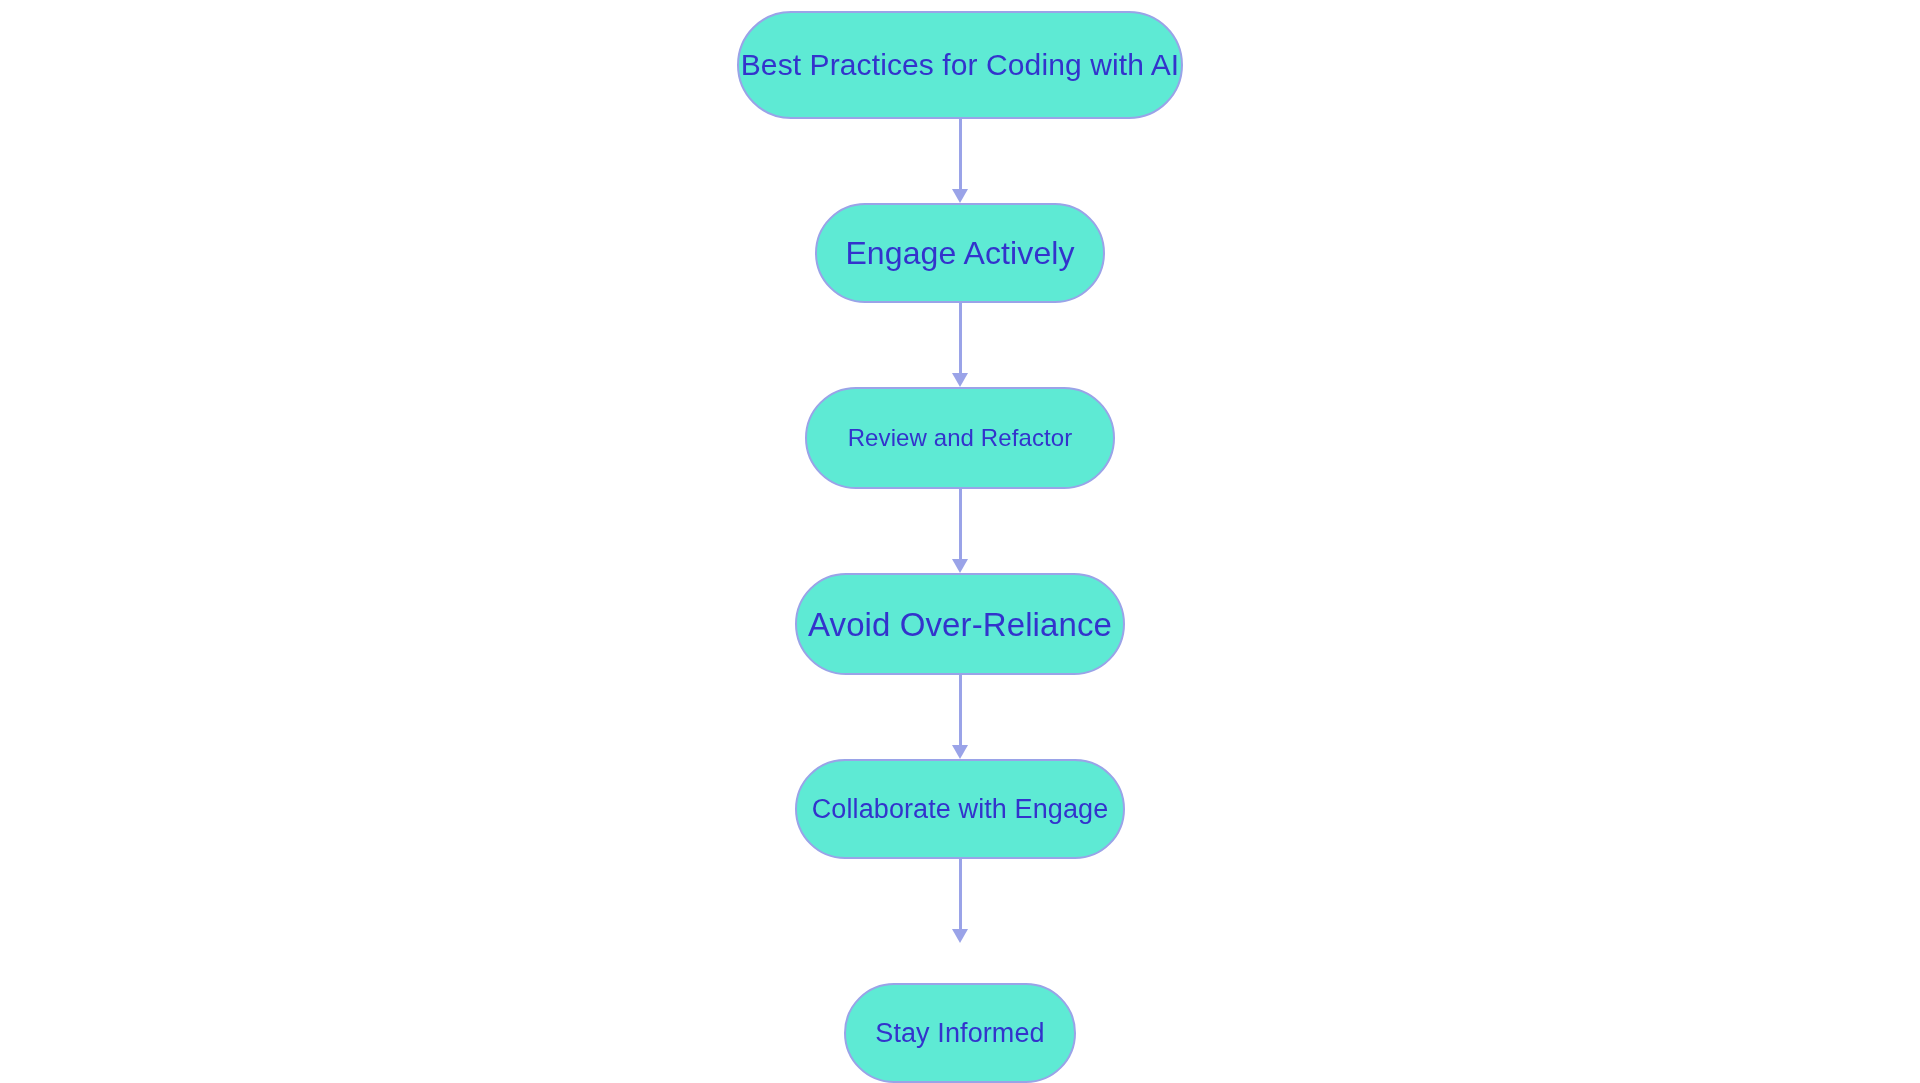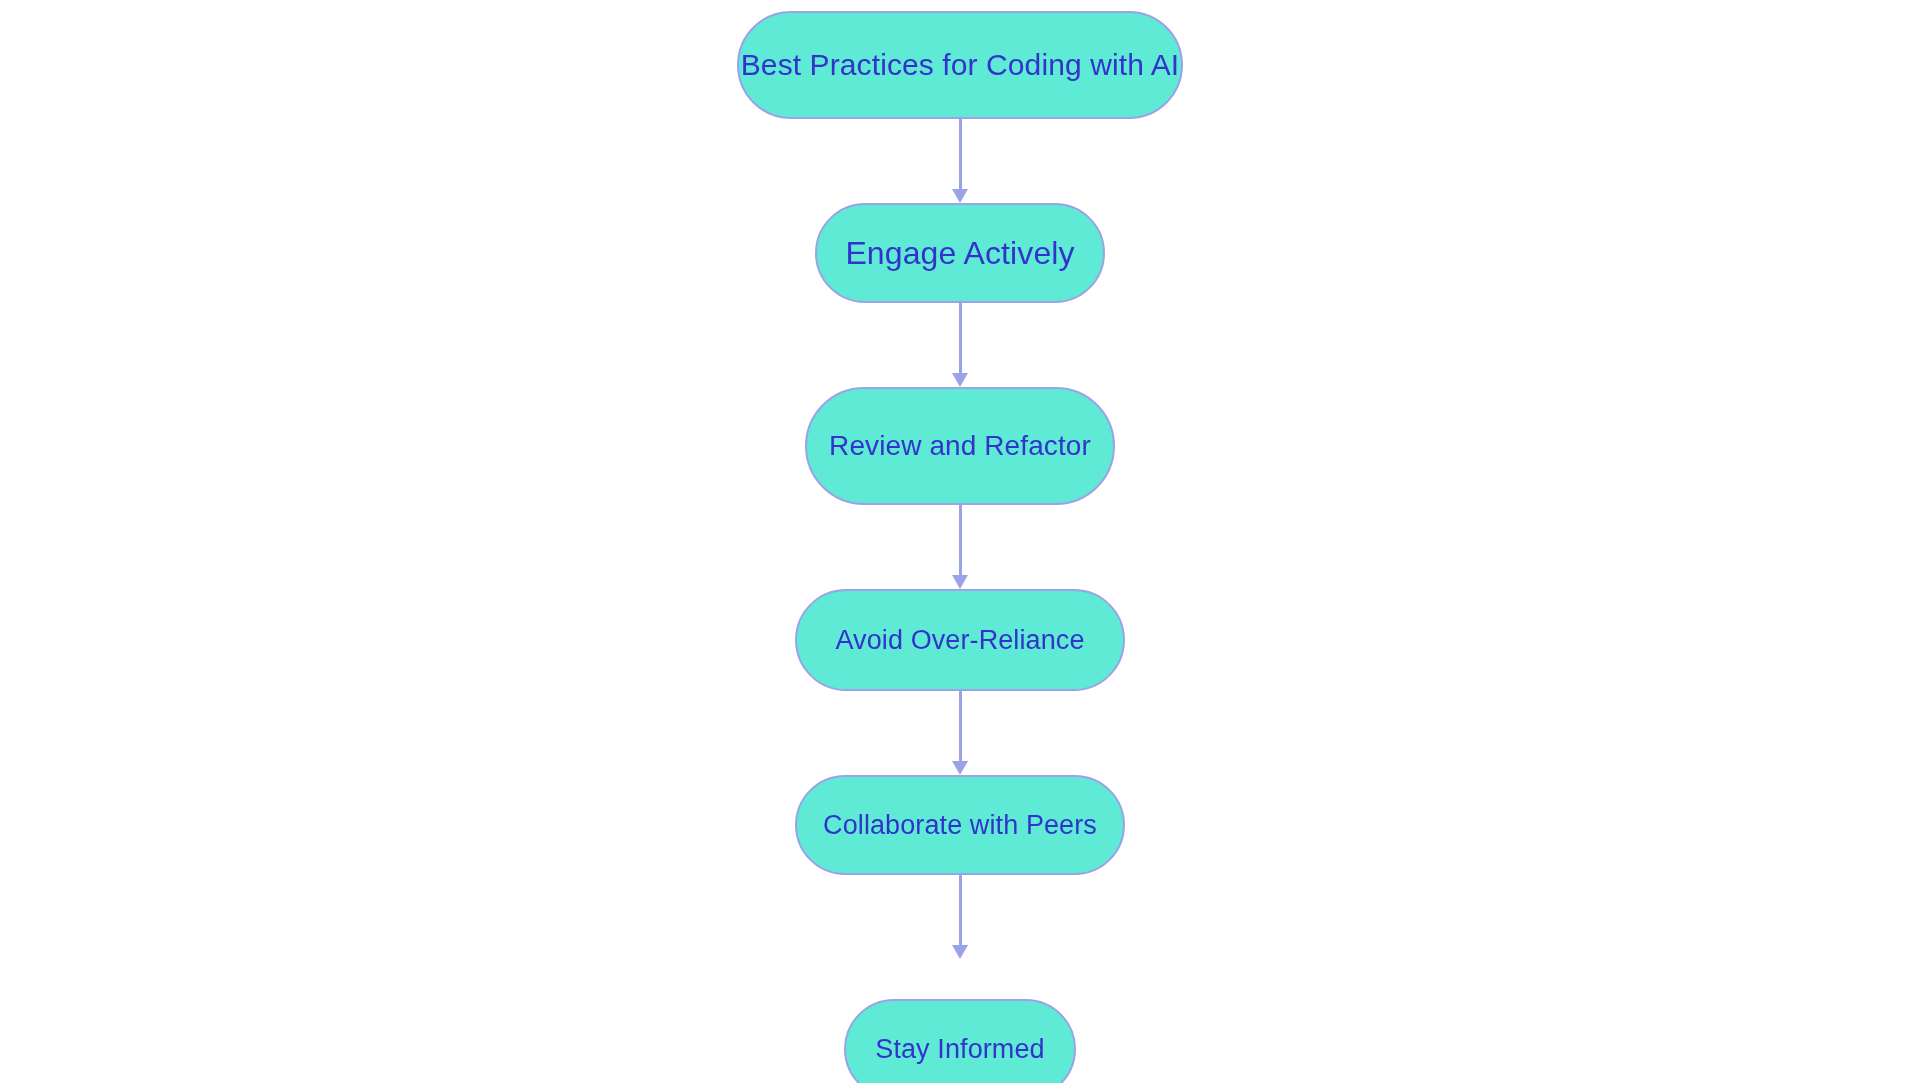--- a/index.html
+++ b/index.html
@@ -49,22 +49,22 @@
 
   .node-label {
     display: block;
     color: #3333cc;
     letter-spacing: 0.1px;
   }
 
   
   .node.n1 { width: 446px; height: 108px; font-size: 30px; }
   .node.n2 { width: 290px; height: 100px; font-size: 32px; }
-  .node.n3 { width: 310px; height: 118px; font-size: 28px; }
-  .node.n4 { width: 330px; height: 102px; font-size: 27px; }
+  .node.n3 { width: 310px; height: 102px; font-size: 24px; }
+  .node.n4 { width: 330px; height: 102px; font-size: 33px; }
   .node.n5 { width: 330px; height: 100px; font-size: 27px; }
   .node.n6 { width: 232px; height: 100px; font-size: 27px; margin-top: 40px; }
 
   
   .connector {
     position: relative;
     width: 18px;
     height: 84px;
     display: flex;
     flex-direction: column;
@@ -120,21 +120,21 @@
     <div class="node n4">
       <span class="node-label">Avoid Over-Reliance</span>
     </div>
 
     <div class="connector">
       <div class="stem"></div>
       <div class="head"></div>
     </div>
 
     <div class="node n5">
-      <span class="node-label">Collaborate with Peers</span>
+      <span class="node-label">Collaborate with Engage</span>
     </div>
 
     <div class="connector">
       <div class="stem"></div>
       <div class="head"></div>
     </div>
 
     <div class="node n6">
       <span class="node-label">Stay Informed</span>
     </div>

